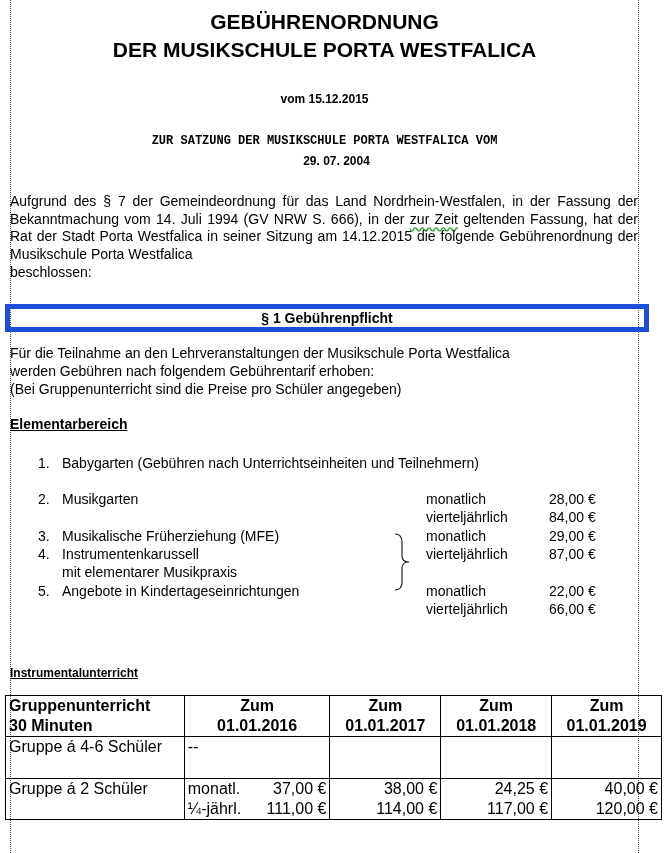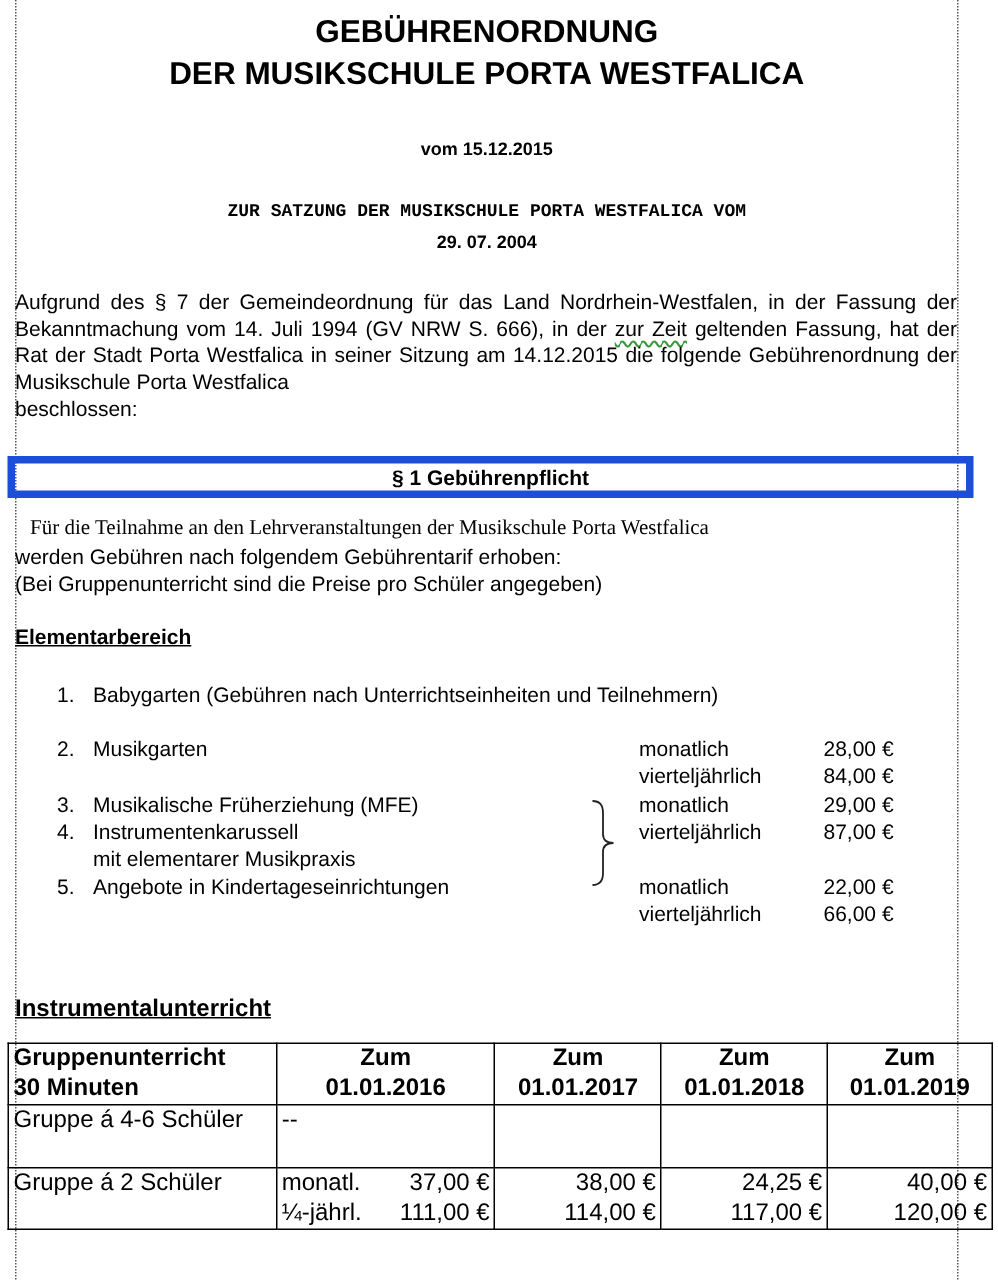--- a/index.html
+++ b/index.html
@@ -8,51 +8,51 @@
   .margin-line { position:absolute; top:0; height:853px; width:0;
                  border-left:1px dotted #555; }
   .abs { position:absolute; }
   .title { left:0; width:649px; text-align:center; font-weight:bold; font-size:21px; line-height:28px; }
   .sub { left:0; width:649px; text-align:center; font-weight:bold; font-size:12px; line-height:20px; }
   .para { left:10px; width:628px; font-size:14px; line-height:17.5px; text-align:justify; }
   .boxed { left:5px; width:634px; height:18px; border:5px solid #1d4ed8; text-align:center;
            font-weight:bold; font-size:14px; line-height:18px; }
   .txt { font-size:14px; line-height:18px; white-space:nowrap; }
   .heading-u { font-weight:bold; text-decoration:underline; font-size:14px; line-height:18px; }
-  .heading-u2 { text-decoration:underline; font-weight:bold; font-size:16px; line-height:22px; }
+  .heading-u2 { text-decoration:underline; font-weight:bold; font-size:12px; line-height:22px; }
   .spell { text-decoration: underline wavy #3a9a3a; text-underline-offset:3px; }
   table.fees { position:absolute; left:5px; top:695px; border-collapse:collapse; width:657px; }
   table.fees td, table.fees th { border:1px solid #000; padding:0 3px; vertical-align:top;
        font-size:16px; line-height:20px; }
   table.fees th { font-weight:bold; text-align:center; }
   table.fees th.first { text-align:left; }
   .num { text-align:right; font-size:14px; line-height:18px; }
   .small { font-size:14px; line-height:18px; }
   .price-row { display:flex; justify-content:space-between; }
 </style>
 </head>
 <body>
 
 <div class="margin-line" style="left:10px;"></div>
 <div class="margin-line" style="left:638px;"></div>
 
 <div class="abs title" style="top:8px;">GEBÜHRENORDNUNG</div>
 <div class="abs title" style="top:36px;">DER MUSIKSCHULE PORTA WESTFALICA</div>
 <div class="abs sub" style="top:89px;">vom 15.12.2015</div>
 <div class="abs sub" style="top:131px;font-family:Liberation Mono, monospace;">ZUR SATZUNG DER MUSIKSCHULE PORTA WESTFALICA VOM</div>
-<div class="abs sub" style="top:151px;">29. 07. 2004</div>
+<div class="abs sub" style="top:151px;padding-left:12px;">29. 07. 2004</div>
 
 <div class="abs para" style="top:193px;">
   <span>Aufgrund des § 7 der Gemeindeordnung für das Land Nordrhein-Westfalen, in der Fassung der Bekanntmachung vom 14. Juli 1994 (GV NRW S. 666), in der </span><span class="spell">zur Zeit</span><span> geltenden Fassung, hat der Rat der Stadt Porta Westfalica in seiner Sitzung am 14.12.2015 die folgende Gebührenordnung der Musikschule Porta Westfalica</span>
 </div>
 <div class="abs txt" style="left:10px; top:263px;">beschlossen:</div>
 
 <div class="abs boxed" style="top:304px;">§ 1 Gebührenpflicht</div>
 
-<div class="abs txt" style="left:20px; top:344px;font-family:Liberation Serif, serif;">Für die Teilnahme an den Lehrveranstaltungen der Musikschule Porta Westfalica</div>
+<div class="abs txt" style="left:10px; top:344px;">Für die Teilnahme an den Lehrveranstaltungen der Musikschule Porta Westfalica</div>
 <div class="abs txt" style="left:10px; top:362px;">werden Gebühren nach folgendem Gebührentarif erhoben:</div>
 <div class="abs txt" style="left:10px; top:380px;">(Bei Gruppenunterricht sind die Preise pro Schüler angegeben)</div>
 
 <div class="abs heading-u" style="left:10px; top:415px;">Elementarbereich</div>
 
 <div class="abs txt" style="left:38px; top:454px;">1.</div>
 <div class="abs txt" style="left:62px; top:454px;">Babygarten (Gebühren nach Unterrichtseinheiten und Teilnehmern)</div>
 
 <div class="abs txt" style="left:38px; top:490px;">2.</div>
 <div class="abs txt" style="left:62px; top:490px;">Musikgarten</div>

